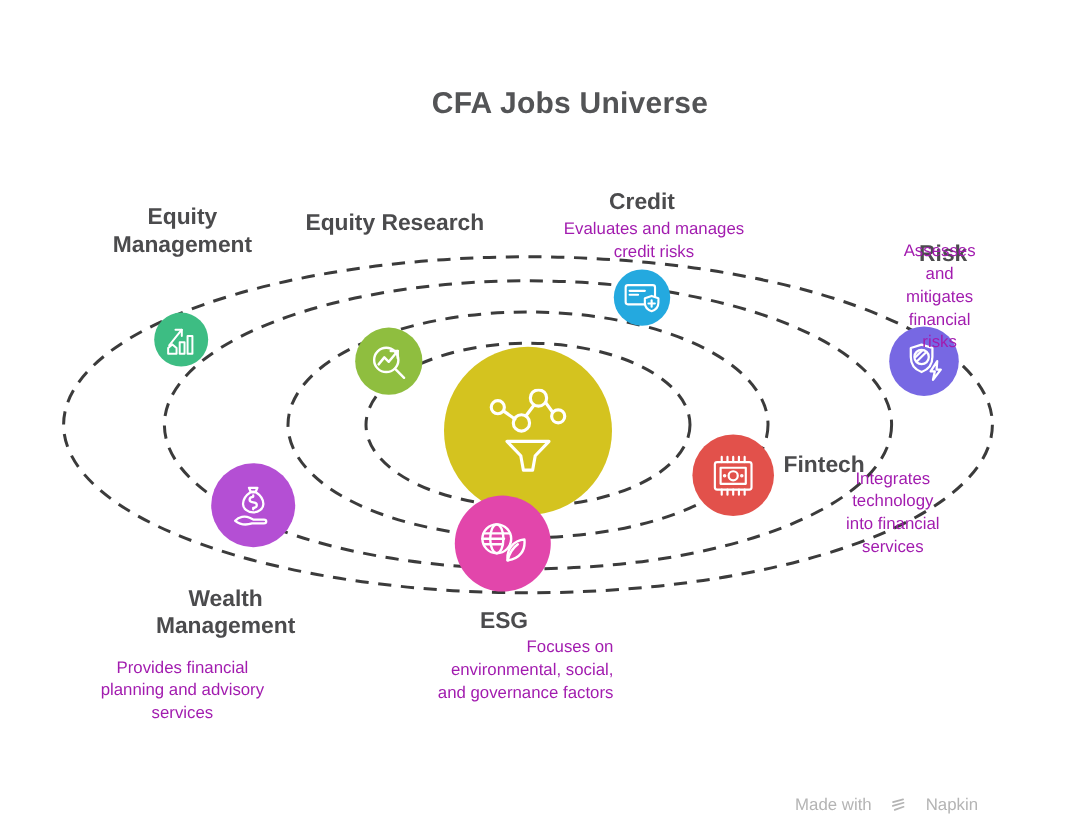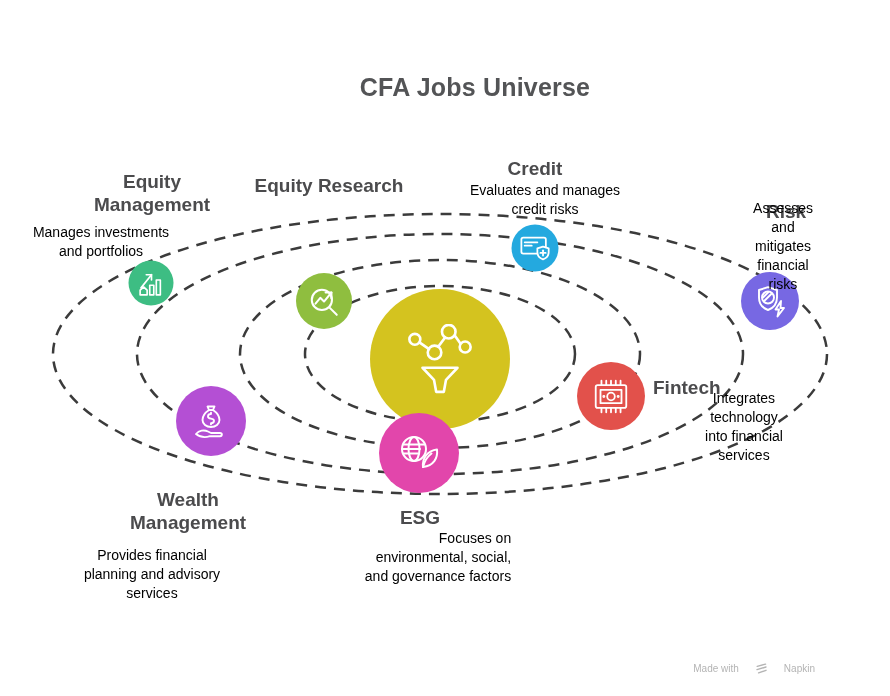--- a/index.html
+++ b/index.html
@@ -20,26 +20,26 @@
   }
   .bubble svg{display:block;}
   .node-title{
     position:absolute;transform:translate(-50%,-50%);
     font-weight:bold;font-size:19px;line-height:1.22;color:#4b4b4d;
     text-align:center;white-space:pre-line;
   }
   .node-title.left-anchor{transform:translate(0,-50%);text-align:left;}
   .node-desc{
     position:absolute;transform:translate(-50%,-50%);
-    font-size:14px;line-height:1.36;color:#000000;
+    font-size:14px;line-height:1.36;color:#a21caf;
     text-align:center;white-space:pre-line;
   }
   .watermark{
     position:absolute;right:23px;top:662px;display:flex;align-items:center;gap:16px;
-    font-size:10px;color:#b4b4b4;margin-left:22px;
+    font-size:14px;color:#b4b4b4;margin-left:22px;
   }
   .icon-stroke{fill:none;stroke:#ffffff;stroke-linecap:round;stroke-linejoin:round;}
 </style>
 </head>
 <body>
 
 <div class="canvas">
 
   <h1 class="main-title" style="left:475px;top:87px;">CFA Jobs Universe</h1>
 
@@ -71,22 +71,20 @@
         <path d="M4 21 L16 6"></path>
         <path d="M10 6 H16 V12"></path>
         <rect x="14" y="18" width="4.6" height="11"></rect>
         <rect x="21.5" y="12" width="4.6" height="17"></rect>
         <path d="M3 29 V23.5 L7 20 L11 23.5 V29 Z"></path>
       </g>
     </svg>
   </div>
   <div class="node-title" style="left:152px;top:193px;">Equity
 Management</div>
-  <div class="node-desc" style="left:101px;top:242px;">Manages investments
-and portfolios</div>
 
   <div class="bubble" style="left: 324px; top: 301px; width: 56px; height: 56px; background-color: rgb(143, 190, 63); color: rgb(143, 190, 63);">
     <svg width="34" height="34" viewBox="0 0 32 32">
       <g class="icon-stroke" stroke-width="1.9">
         <circle cx="14" cy="15" r="9.5"></circle>
         <path d="M21 22 L28 29"></path>
         <path d="M8 18.5 L12.5 13 L16 16.5 L23 8"></path>
         <path d="M17.5 8 H23 V13.5"></path>
       </g>
     </svg>

